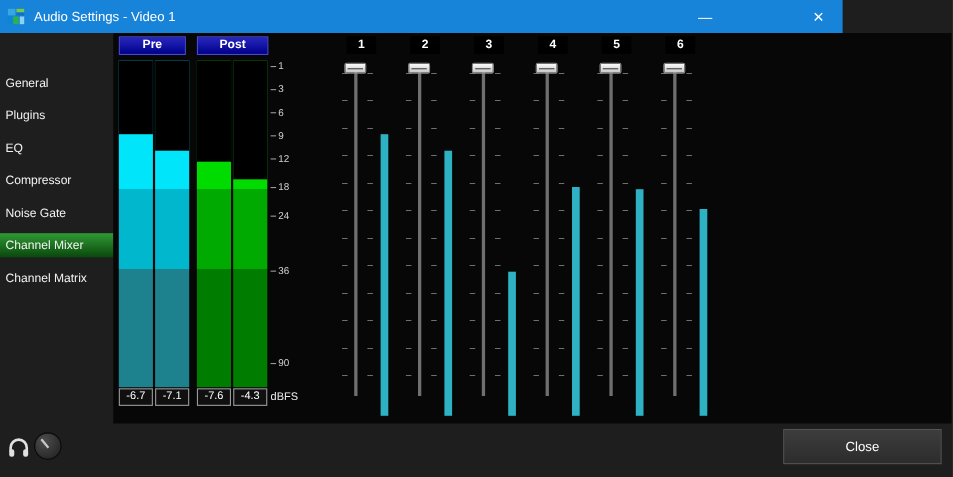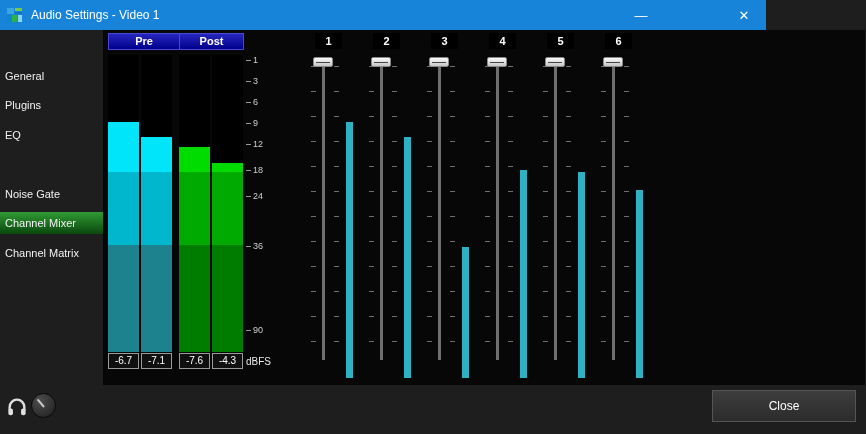--- a/index.html
+++ b/index.html
@@ -82,27 +82,28 @@
       </span>
     <span class="win-spacer"></span>
     <span class="win-btn">
         <span>✕</span>
       </span>
   </div>
 
   <div class="sidebar-item" style="top:33px">General</div>
   <div class="sidebar-item" style="top:62px">Plugins</div>
   <div class="sidebar-item" style="top:92px">EQ</div>
+  <div class="sidebar-item" style="top:121px">Compressor</div>
   <div class="sidebar-item" style="top:151px">Noise Gate</div>
   <div class="sidebar-item selected" style="top:180px">Channel Mixer</div>
   <div class="sidebar-item" style="top:210px">Channel Matrix</div>
 
   <div class="panel"></div>
 
-  <div class="bus-btn" style="left:108px;width:72px">Pre</div>
+  <div class="bus-btn" style="left:108px;width:61px">Pre</div>
   <div class="bus-btn" style="left:179px;width:65px">Post</div>
 
   <div class="meter-col pre" style="left:108px">
     <div class="meter-cover" style="height:67px"></div>
   </div>
   <div class="meter-col pre" style="left:141px">
     <div class="meter-cover" style="height:82px"></div>
   </div>
 
   <div class="meter-col post" style="left:179px">

